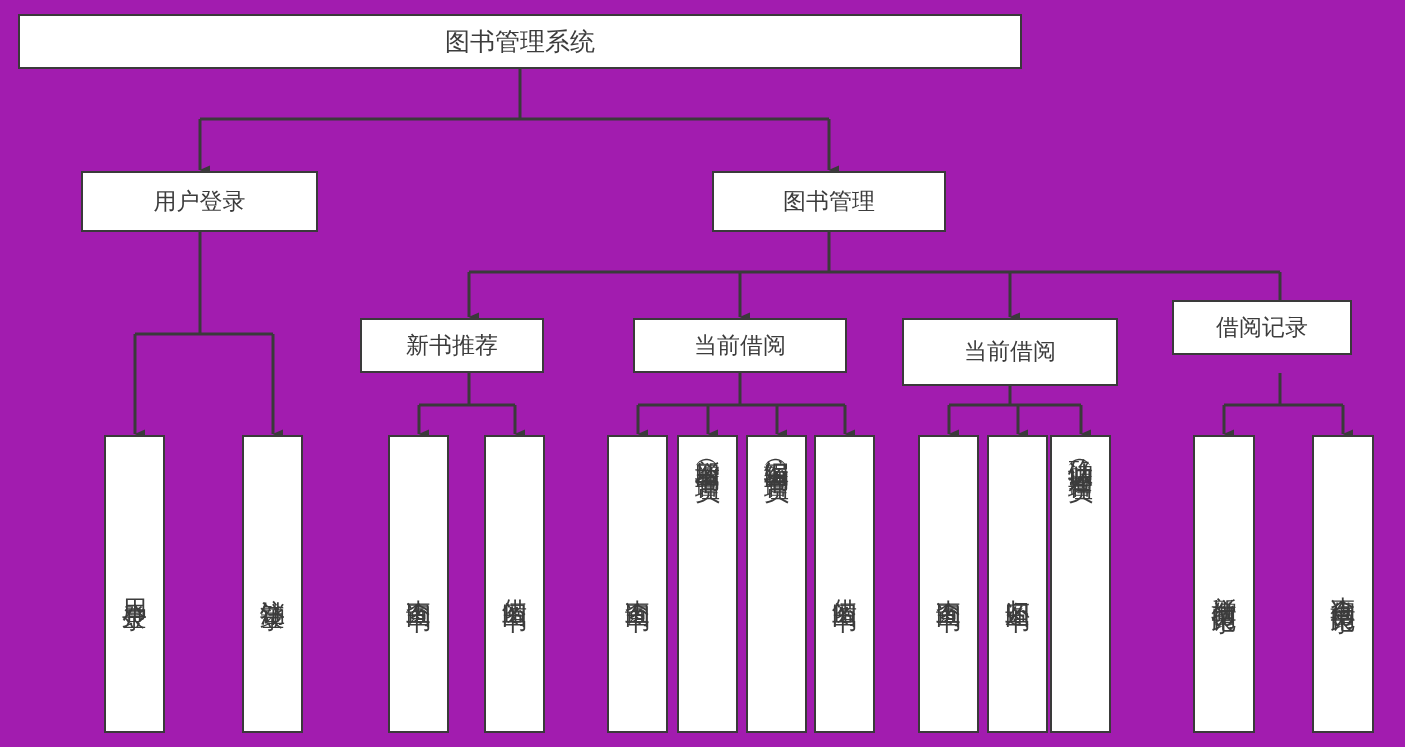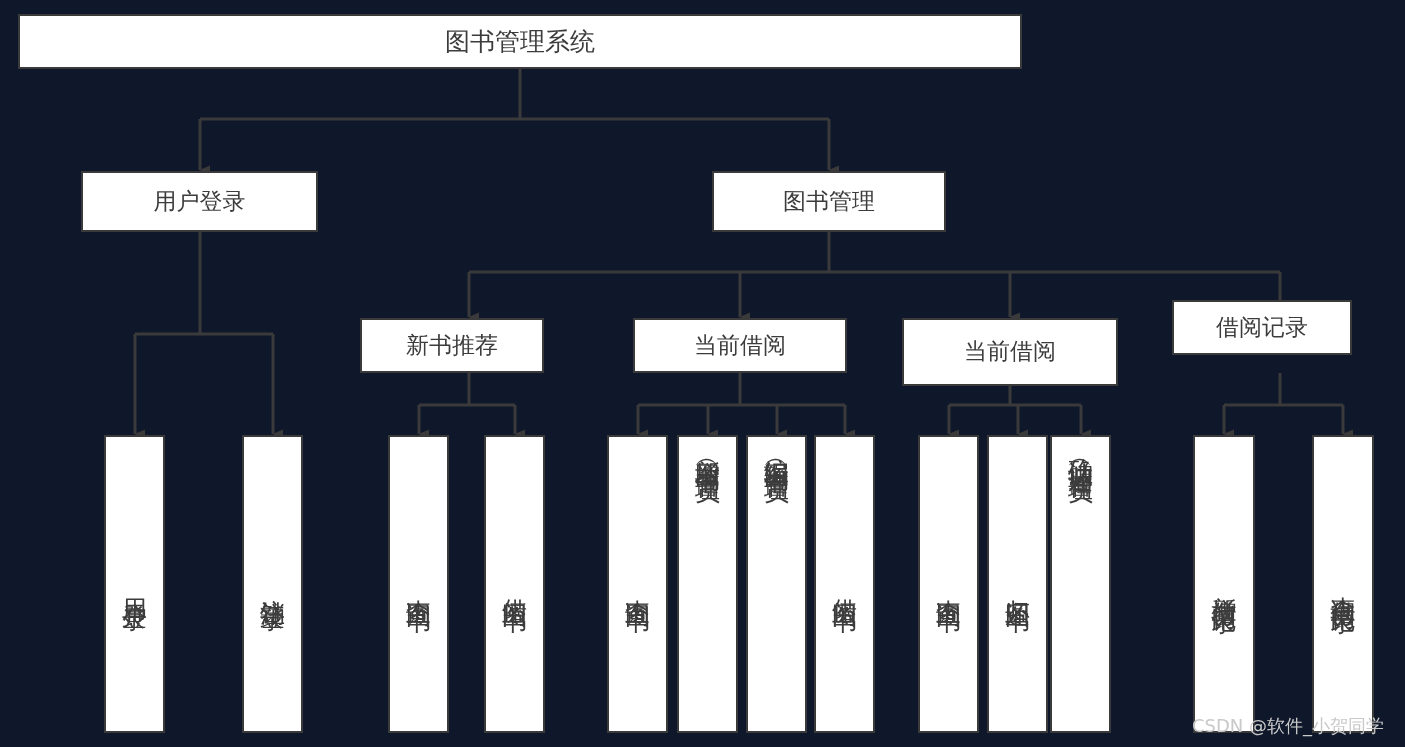--- a/index.html
+++ b/index.html
@@ -10,21 +10,21 @@
   body {
     width: 1405px;
     height: 747px;
     font-family: "DejaVu Sans", "Liberation Sans", sans-serif;
     overflow: hidden;
   }
   #diagram-root {
     position: relative;
     width: 1405px;
     height: 747px;
-    background: #0f172a;
+    background: #a21caf;
   }
   svg#connectors {
     position: absolute;
     left: 0;
     top: 0;
     width: 1405px;
     height: 747px;
     pointer-events: none;
   }
   .node-box {
@@ -179,15 +179,14 @@
         <span class="node-label">确认归还（管理员）</span>
       </div>
       <div class="node-box lvl-leaf vertical centered" style="left: 1193px; top: 435px; width: 62px; height: 298px;">
         <span class="node-label">新增借阅记录</span>
       </div>
       <div class="node-box lvl-leaf vertical centered" style="left: 1312px; top: 435px; width: 62px; height: 298px;">
         <span class="node-label">查询借阅记录</span>
       </div>
     </div>
 
-  <div id="watermark" style="left: 1192px; top: 714px;">CSDN @软件_小贺同学</div>
 
 </div>
 
 </body></html>

